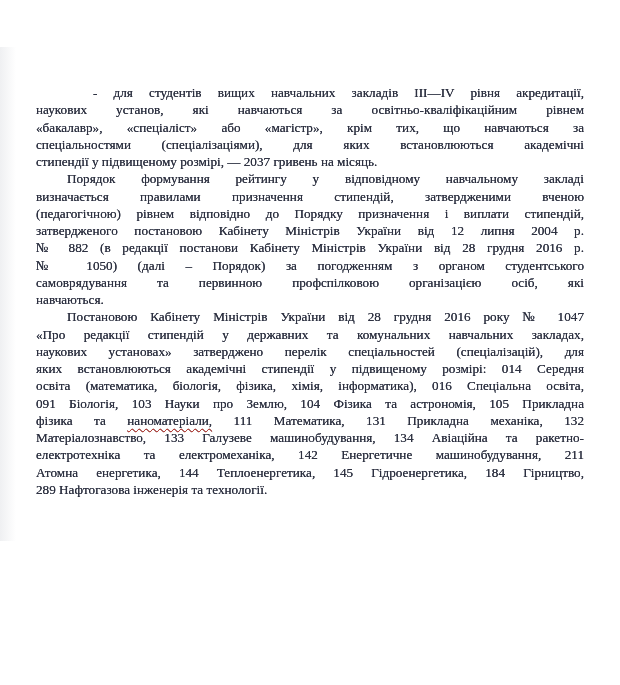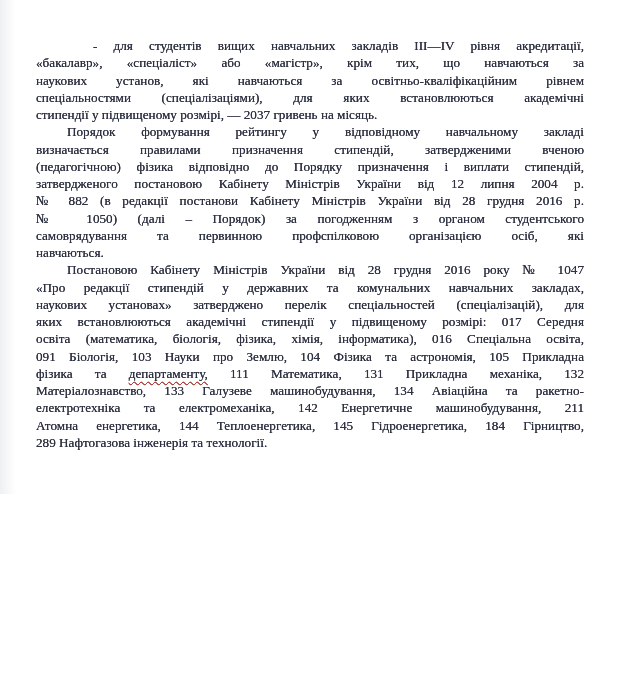--- a/index.html
+++ b/index.html
@@ -8,20 +8,21 @@
     background: #ffffff;
   }
   .page {
     position: relative;
     width: 620px;
     height: 494px;
     background: var(--page-bg, #ffffff);
     overflow: hidden;
     font-family: "Liberation Serif", "DejaVu Serif", serif;
     color: var(--text-color, #2e3242);
+    margin-top: 47px;
   }
   
   .page::before {
     content: "";
     position: absolute;
     left: 0; top: 0; bottom: 0;
     width: 16px;
     background: linear-gradient(90deg, #eff0f2 0%, rgba(255,255,255,0) 100%);
     pointer-events: none;
   }
@@ -69,43 +70,43 @@
     font-family: Liberation Serif, serif;
   }
 </style>
 </head>
 <body>
 
 <div class="page">
   <div class="content">
       <div class="paragraph indent-large">
         <div class="line first">- для студентів вищих навчальних закладів III—IV рівня акредитації,</div>
+        <div class="line">наукових установ, які навчаються за освітньо-кваліфікаційним рівнем</div>
         <div class="line">«бакалавр», «спеціаліст» або «магістр», крім тих, що навчаються за</div>
-        <div class="line">наукових установ, які навчаються за освітньо-кваліфікаційним рівнем</div>
         <div class="line">спеціальностями (спеціалізаціями), для яких встановлюються академічні</div>
         <div class="line last">стипендії у підвищеному розмірі, — 2037 гривень на місяць.</div>
       </div>
       <div class="paragraph indent-normal">
         <div class="line first">Порядок формування рейтингу у відповідному навчальному закладі</div>
         <div class="line">визначається правилами призначення стипендій, затвердженими вченою</div>
-        <div class="line">(педагогічною) фізика відповідно до Порядку призначення і виплати стипендій,</div>
+        <div class="line">(педагогічною) рівнем відповідно до Порядку призначення і виплати стипендій,</div>
         <div class="line">затвердженого постановою Кабінету Міністрів України від 12 липня 2004 р.</div>
         <div class="line">№ 882 (в редакції постанови Кабінету Міністрів України від 28 грудня 2016 р.</div>
         <div class="line">№ 1050) (далі – Порядок) за погодженням з органом студентського</div>
         <div class="line">самоврядування та первинною профспілковою організацією осіб, які</div>
         <div class="line last">навчаються.</div>
       </div>
       <div class="paragraph indent-normal">
         <div class="line first">Постановою Кабінету Міністрів України від 28 грудня 2016 року № 1047</div>
         <div class="line">«Про редакції стипендій у державних та комунальних навчальних закладах,</div>
         <div class="line">наукових установах» затверджено перелік спеціальностей (спеціалізацій), для</div>
-        <div class="line">яких встановлюються академічні стипендії у підвищеному розмірі: 017 Середня</div>
+        <div class="line">яких встановлюються академічні стипендії у підвищеному розмірі: 014 Середня</div>
         <div class="line">освіта (математика, біологія, фізика, хімія, інформатика), 016 Спеціальна освіта,</div>
         <div class="line">091 Біологія, 103 Науки про Землю, 104 Фізика та астрономія, 105 Прикладна</div>
-        <div class="line">фізика та <span class="spellcheck">департаменту,</span> 111 Математика, 131 Прикладна механіка, 132</div>
+        <div class="line">фізика та <span class="spellcheck">наноматеріали,</span> 111 Математика, 131 Прикладна механіка, 132</div>
         <div class="line">Матеріалознавство, 133 Галузеве машинобудування, 134 Авіаційна та ракетно-</div>
         <div class="line">електротехніка та електромеханіка, 142 Енергетичне машинобудування, 211</div>
         <div class="line">Атомна енергетика, 144 Теплоенергетика, 145 Гідроенергетика, 184 Гірництво,</div>
         <div class="line last">289 Нафтогазова інженерія та технології.</div>
       </div>
     </div>
   <div class="signature-row">
     <span>Директор департаменту</span>
     <span>О. І. Шаров</span>
   </div>

